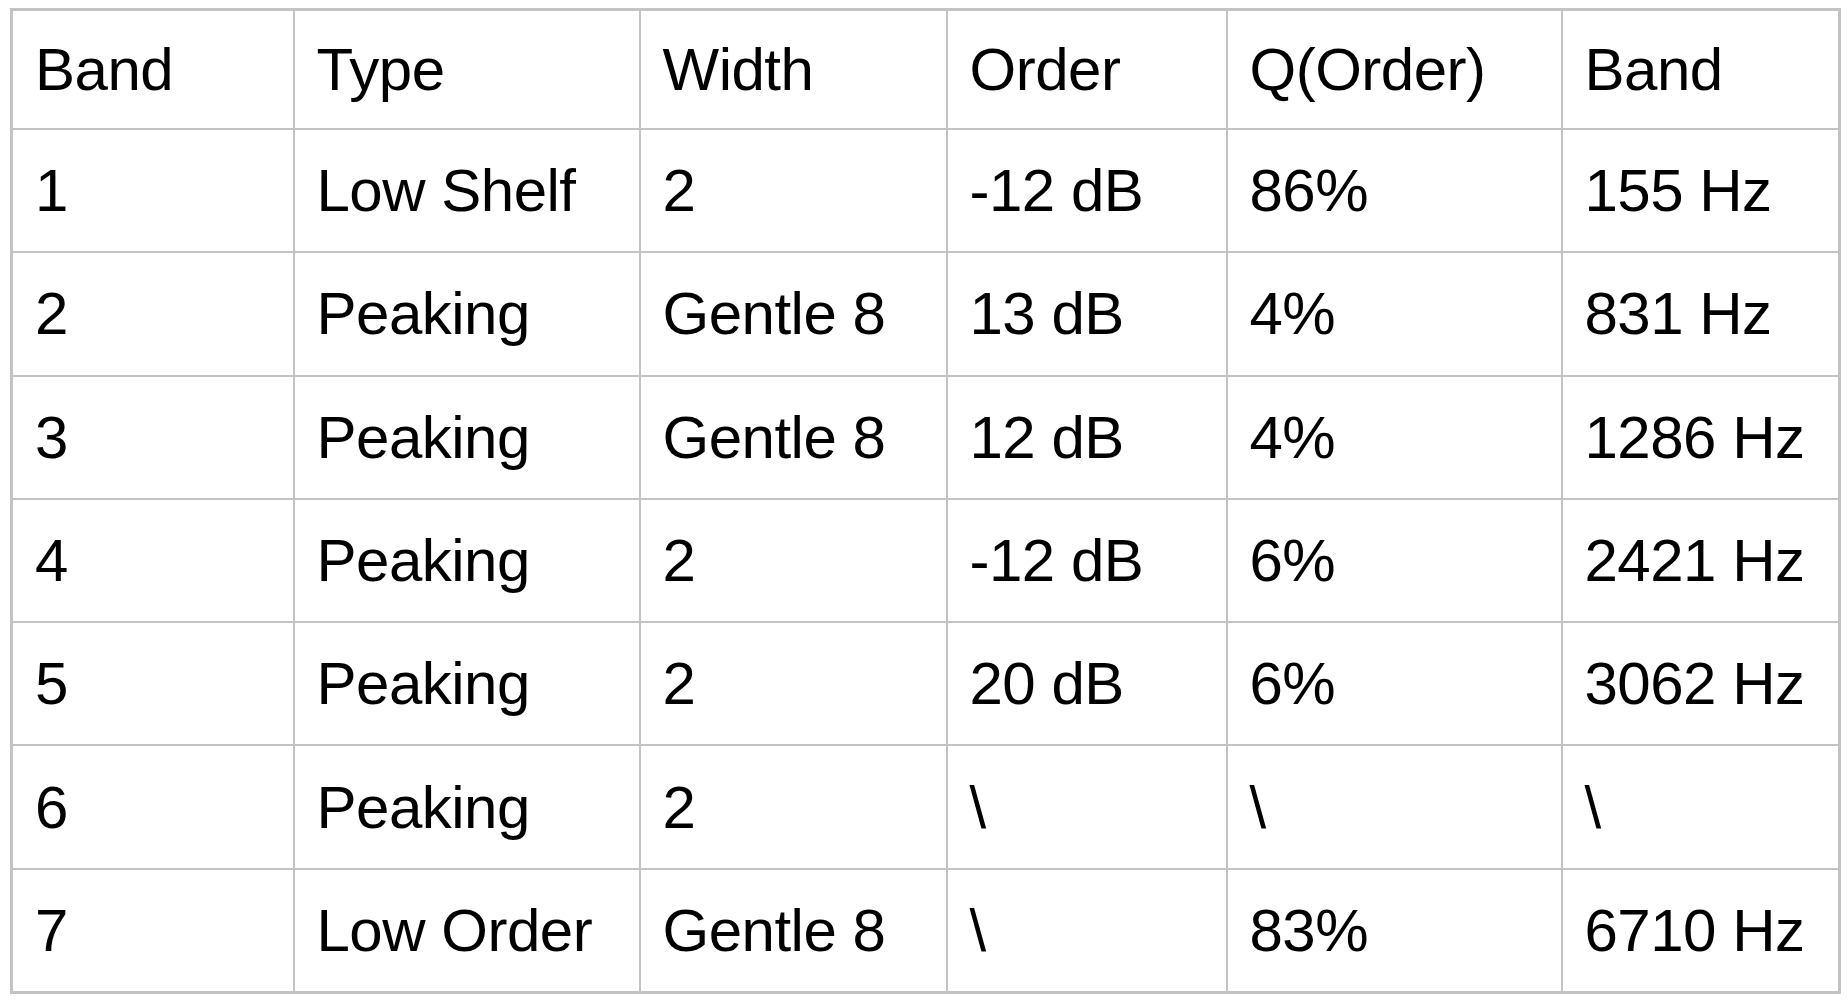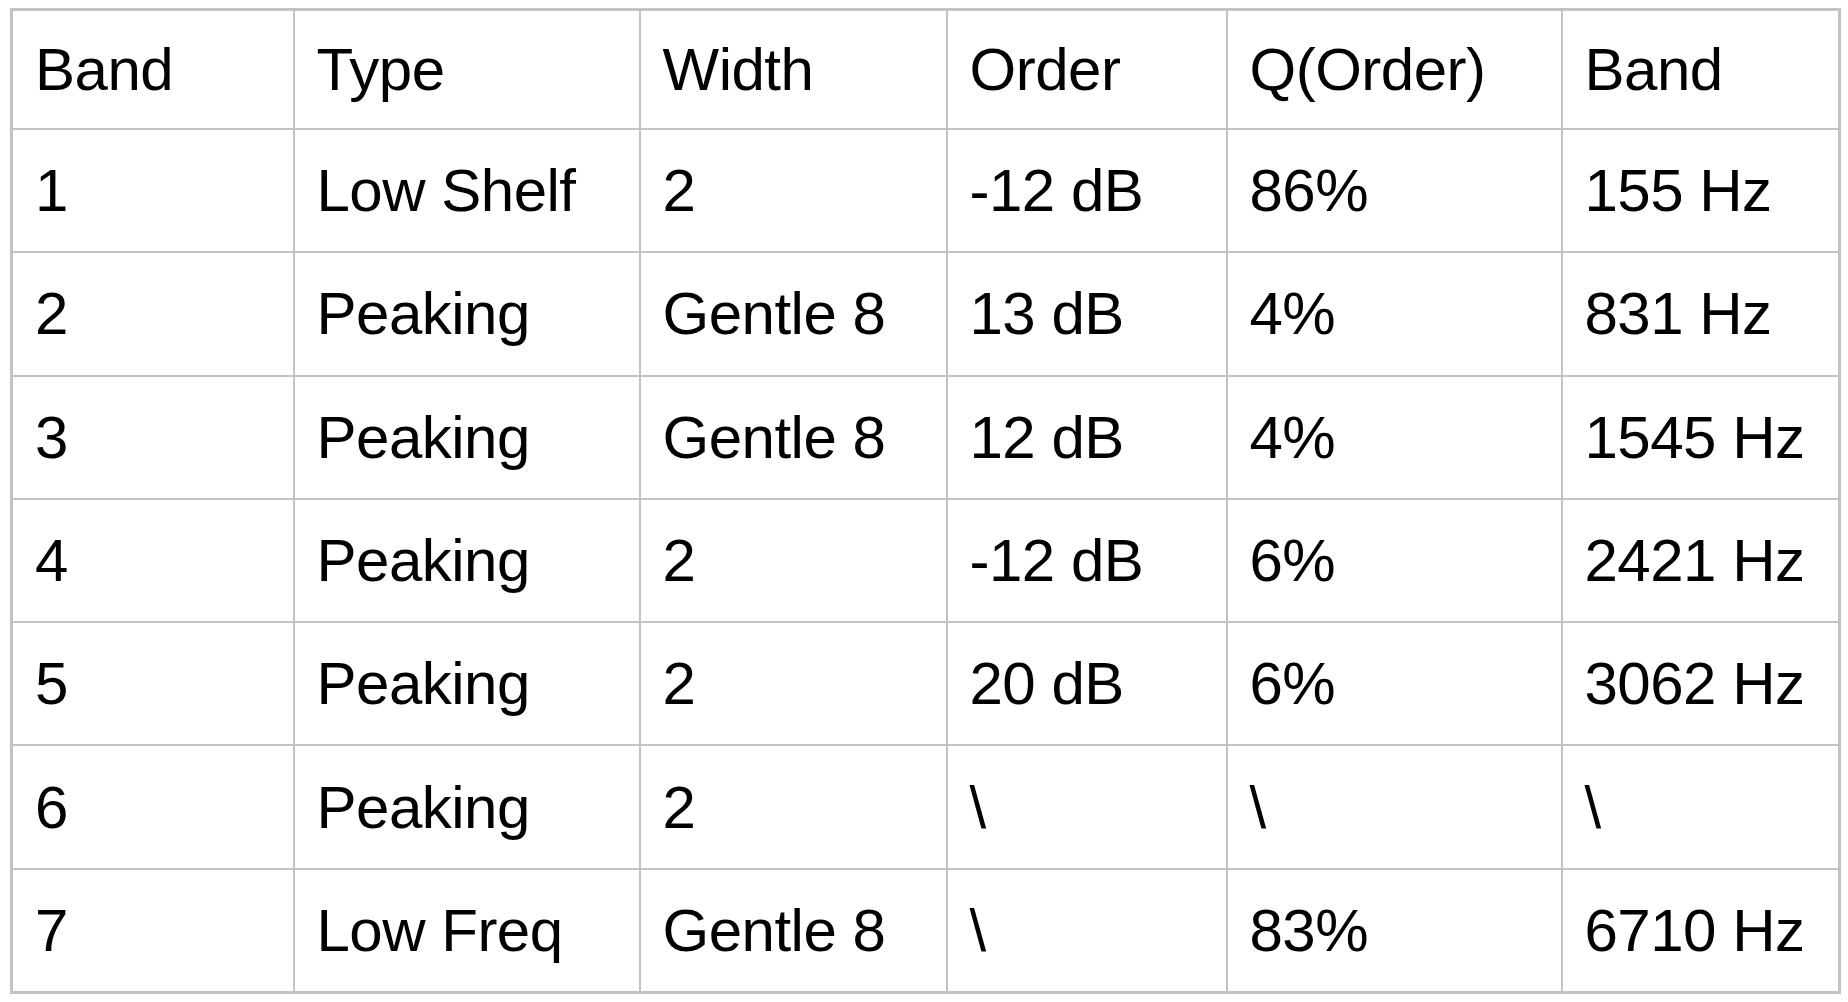--- a/index.html
+++ b/index.html
@@ -159,21 +159,21 @@
         <td>
             <span class="cell-text">Gentle 8</span>
           </td>
         <td>
             <span class="cell-text">12 dB</span>
           </td>
         <td>
             <span class="cell-text">4%</span>
           </td>
         <td>
-            <span class="cell-text">1545 Hz</span>
+            <span class="cell-text">1286 Hz</span>
           </td>
       </tr>
       <tr>
         <td>
             <span class="cell-text">4</span>
           </td>
         <td>
             <span class="cell-text">Peaking</span>
           </td>
         <td>
@@ -227,21 +227,21 @@
           </td>
         <td>
             <span class="placeholder-slash">\</span>
           </td>
       </tr>
       <tr>
         <td>
             <span class="cell-text">7</span>
           </td>
         <td>
-            <span class="cell-text">Low Freq</span>
+            <span class="cell-text">Low Order</span>
           </td>
         <td>
             <span class="cell-text">Gentle 8</span>
           </td>
         <td>
             <span class="placeholder-slash">\</span>
           </td>
         <td>
             <span class="cell-text">83%</span>
           </td>

